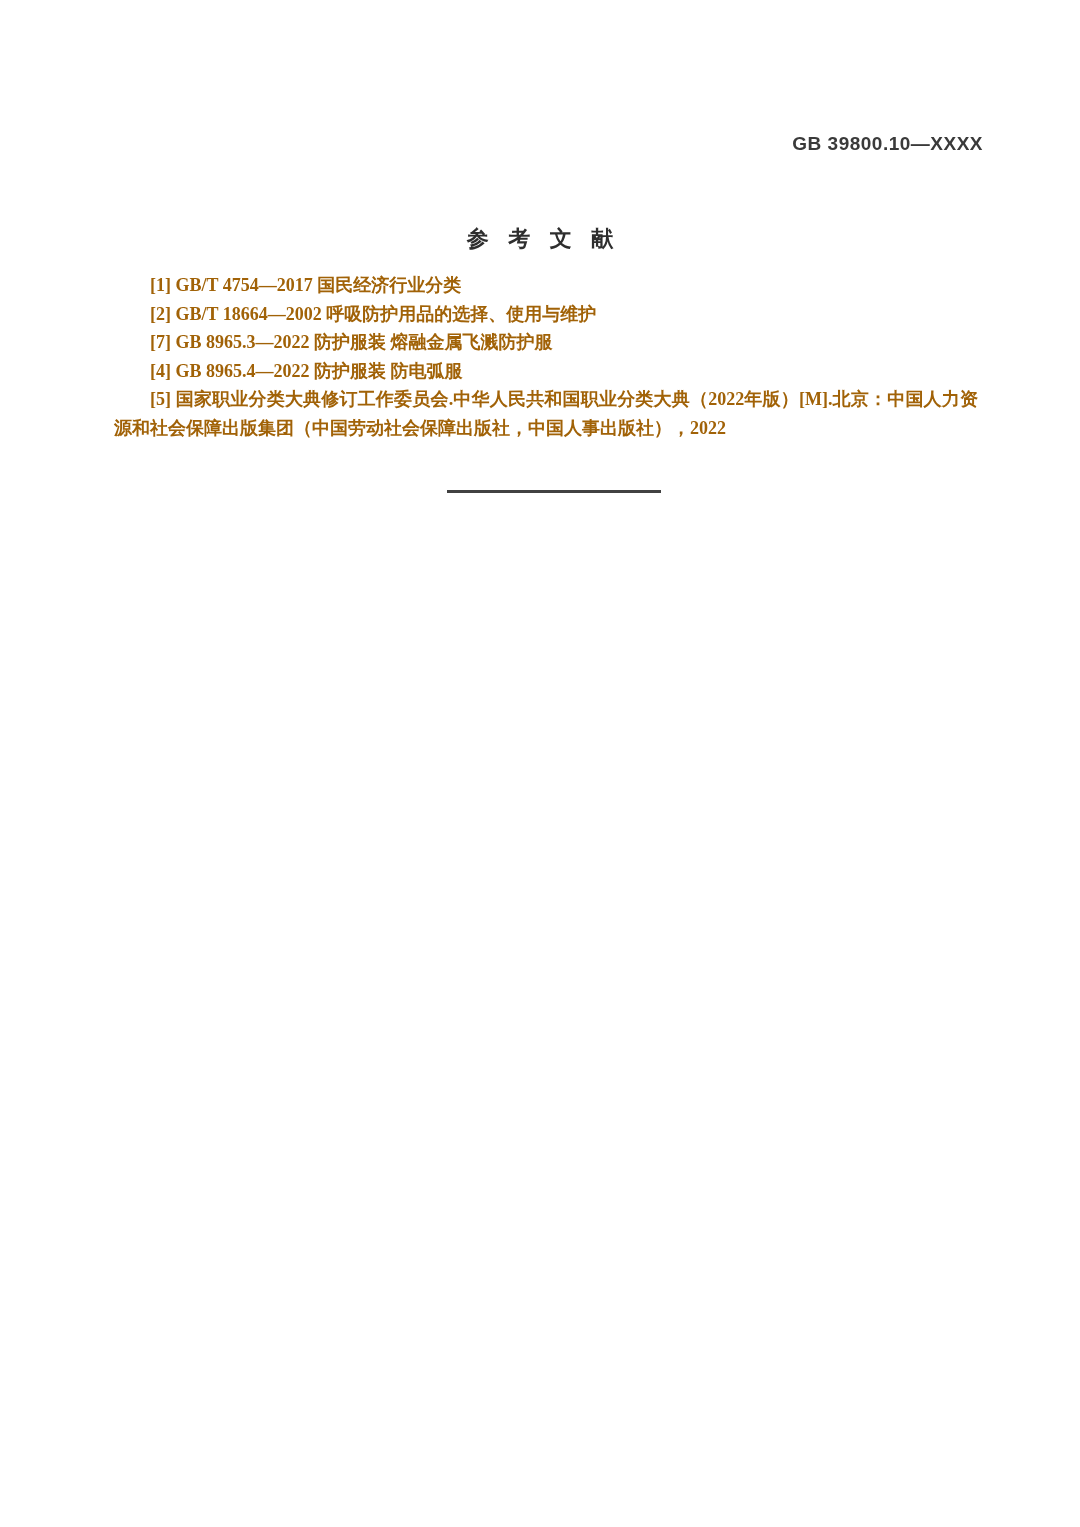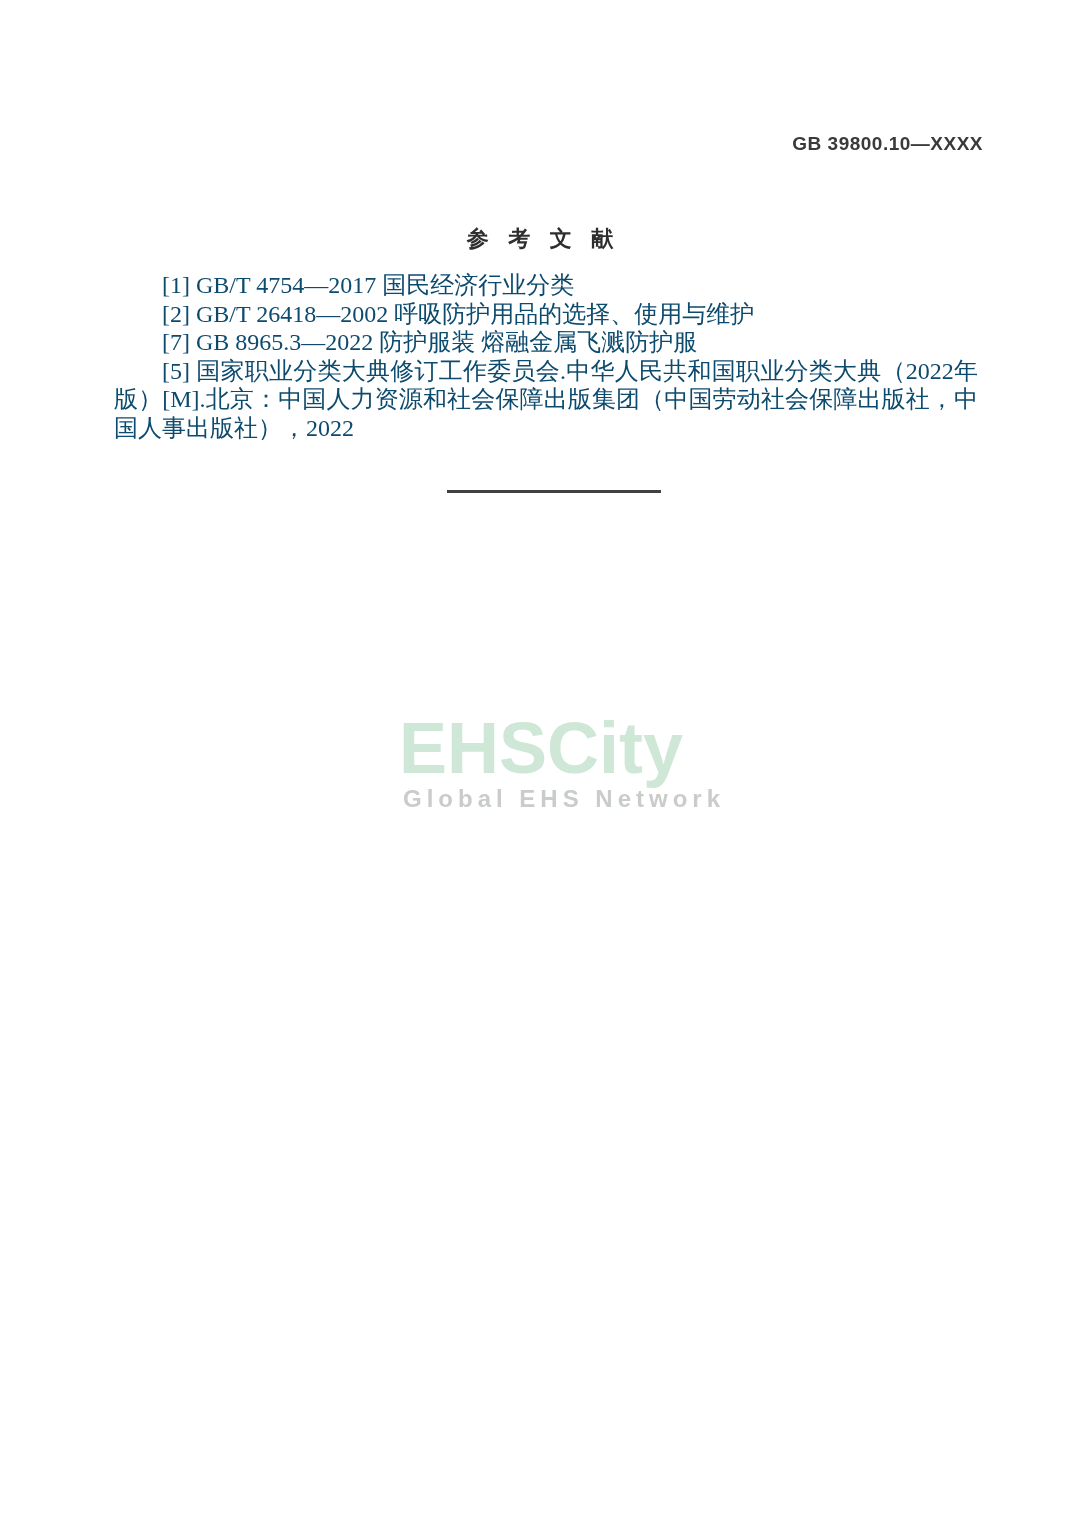--- a/index.html
+++ b/index.html
@@ -36,24 +36,25 @@
     color:#2e2e2e;
     letter-spacing:7px;
     text-indent:7px;
     white-space:nowrap;
   }
   .references {
     position:absolute;
     top:271px;
     left:114px;
     width:864px;
-    font-size:24px;
+    font-size:18px;
     line-height:28.5px;
-    color:#0c4a6e;
+    color:#a16207;
     text-align:justify;
+    font-weight:bold;
   }
   .references p {
     text-indent:2em;
     margin:0;
   }
   .divider {
     position:absolute;
     top:490px;
     left:447px;
     width:214px;
@@ -95,27 +96,24 @@
 <body>
 
 <div class="page">
 
   <div class="header-code">GB 39800.10—XXXX</div>
 
   <h1 class="doc-title">参 考 文 献</h1>
 
   <div class="references">
     <p>[1] GB/T 4754—2017 国民经济行业分类</p>
-    <p>[2] GB/T 26418—2002 呼吸防护用品的选择、使用与维护</p>
+    <p>[2] GB/T 18664—2002 呼吸防护用品的选择、使用与维护</p>
     <p>[7] GB 8965.3—2022 防护服装 熔融金属飞溅防护服</p>
+    <p>[4] GB 8965.4—2022 防护服装 防电弧服</p>
     <p>[5] 国家职业分类大典修订工作委员会.中华人民共和国职业分类大典（2022年版）[M].北京：中国人力资源和社会保障出版集团（中国劳动社会保障出版社，中国人事出版社），2022</p>
   </div>
 
   <div class="divider"></div>
 
-  <div class="watermark">
-    <div class="wm-logo" style="color: rgb(207, 231, 214);">EHSCity</div>
-    <div class="wm-sub" style="color: rgb(201, 205, 201);">Global EHS Network</div>
-  </div>
 
   <div class="page-number">27</div>
 
 </div>
 
 </body></html>

